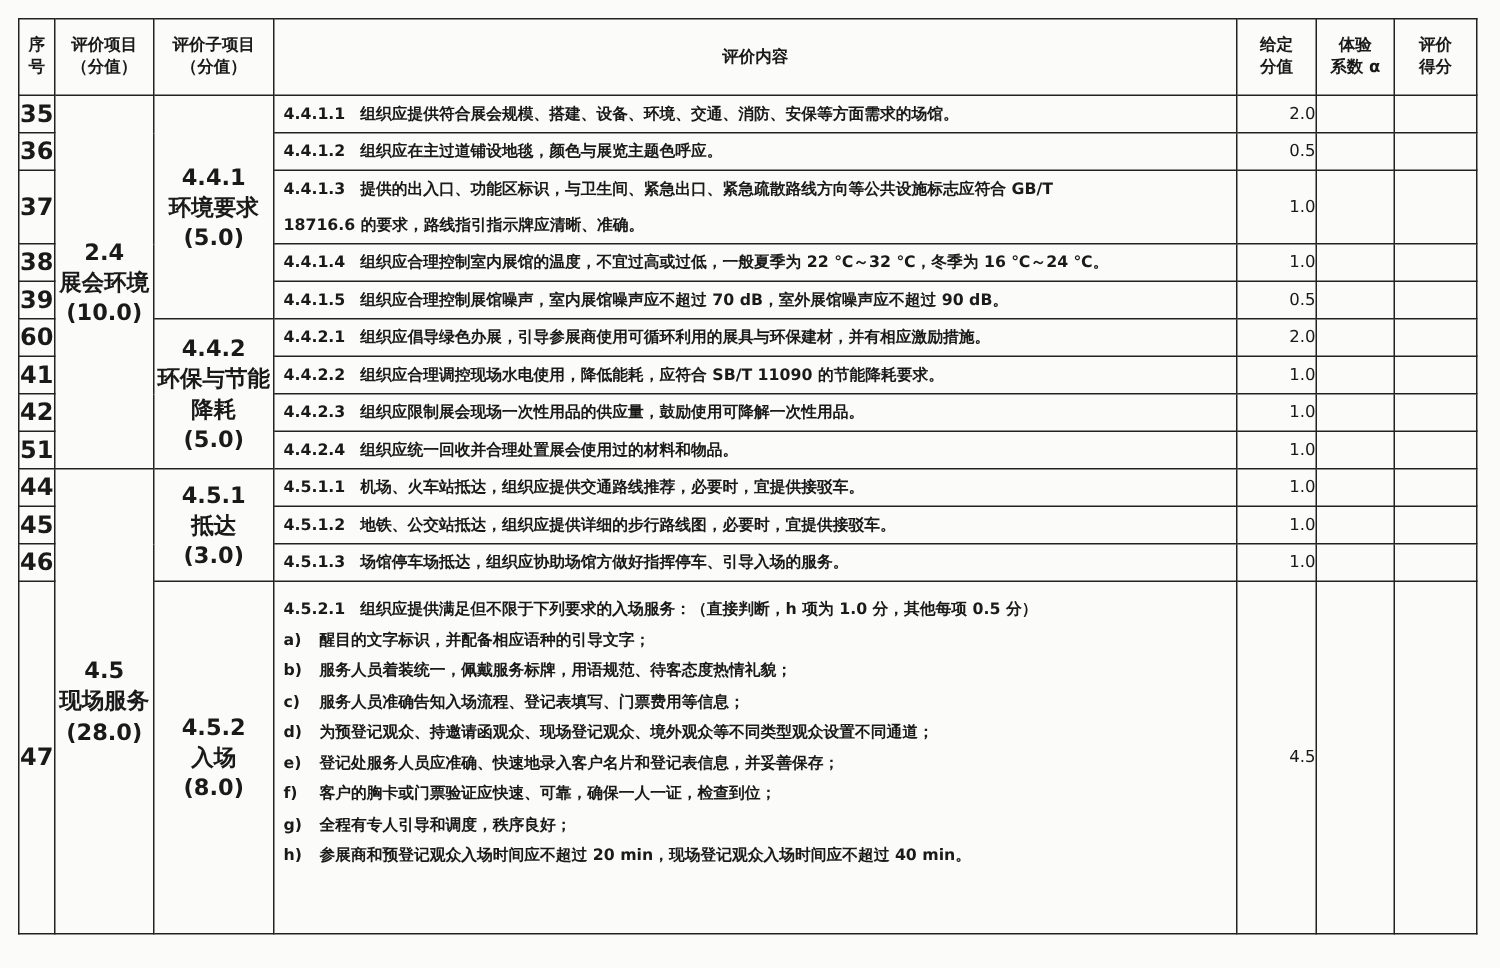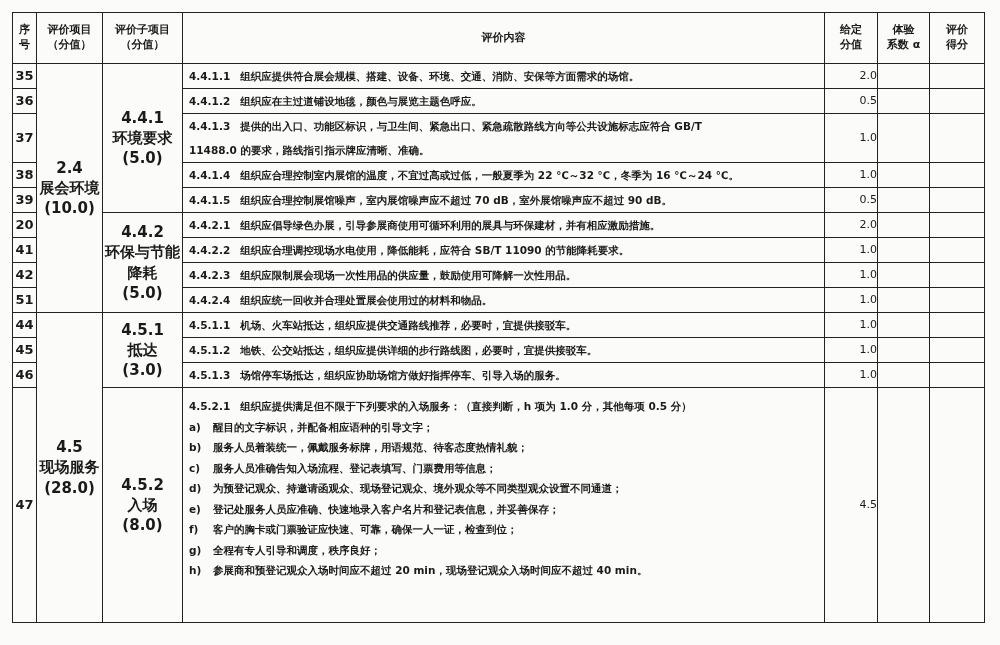--- a/index.html
+++ b/index.html
@@ -2,21 +2,21 @@
 <html><head>
 <meta charset="utf-8">
 <style>
   html, body { margin:0; padding:0; background:#fbfbfa; }
   body { width:1000px; height:645px; position:relative; overflow:hidden;
          font-family:"DejaVu Sans","Liberation Sans",sans-serif; color:#1a1a1a; }
   table.eval { position:absolute; left:12px; top:12px; width:972px;
                border-collapse:collapse; table-layout:fixed; font-size:11px; }
   table.eval td, table.eval th { border:1px solid #222; padding:0; line-height:1.35; }
   table.eval th { font-weight:bold; text-align:center; font-size:11px; height:50px; }
-  .num { text-align:center; font-weight:bold; font-size:13px; }
+  .num { text-align:center; font-weight:bold; font-size:16px; }
   .content { padding-left:6px !important; font-weight:bold; font-size:10.5px; text-align:left;margin-top:12px; }
   .content .code { display:inline-block; margin-right:10px; }
   .sub { text-align:center; font-weight:bold; font-size:15px; line-height:1.6; }
   .score { text-align:right; font-size:11px; }
   .r24 td { height:24px; }
   .item-line { display:block; line-height:20.5px; }
   .item-line .lbl { display:inline-block; width:24px; }
   .big { vertical-align:top !important; padding-top:8px !important; }
   .th-line { display:block; }
 </style>
@@ -85,21 +85,21 @@
     <tr class="r24">
       <td class="num">36</td>
       <td class="content"><span class="code">4.4.1.2</span><span>组织应在主过道铺设地毯，颜色与展览主题色呼应。</span></td>
       <td class="score">0.5</td>
       <td></td>
       <td></td>
     </tr>
 
     <tr>
       <td class="num" style="height:48px">37</td>
-      <td class="content" style="line-height:24px"><span class="code">4.4.1.3</span><span>提供的出入口、功能区标识，与卫生间、紧急出口、紧急疏散路线方向等公共设施标志应符合 GB/T</span><br><span>11488.0 的要求，路线指引指示牌应清晰、准确。</span></td>
+      <td class="content" style="line-height:24px"><span class="code">4.4.1.3</span><span>提供的出入口、功能区标识，与卫生间、紧急出口、紧急疏散路线方向等公共设施标志应符合 GB/T</span><br><span>18716.6 的要求，路线指引指示牌应清晰、准确。</span></td>
       <td class="score">1.0</td>
       <td></td>
       <td></td>
     </tr>
 
     <tr class="r24">
       <td class="num">38</td>
       <td class="content"><span class="code">4.4.1.4</span><span>组织应合理控制室内展馆的温度，不宜过高或过低，一般夏季为 22 ℃～32 ℃，冬季为 16 ℃～24 ℃。</span></td>
       <td class="score">1.0</td>
       <td></td>
@@ -108,21 +108,21 @@
 
     <tr class="r24">
       <td class="num">39</td>
       <td class="content"><span class="code">4.4.1.5</span><span>组织应合理控制展馆噪声，室内展馆噪声应不超过 70 dB，室外展馆噪声应不超过 90 dB。</span></td>
       <td class="score">0.5</td>
       <td></td>
       <td></td>
     </tr>
 
     <tr class="r24">
-      <td class="num">20</td>
+      <td class="num">60</td>
       <td class="sub" rowspan="4">
         <span class="th-line">4.4.2</span>
         <span class="th-line">环保与节能</span>
         <span class="th-line">降耗</span>
         <span class="th-line">(5.0)</span>
       </td>
       <td class="content"><span class="code">4.4.2.1</span><span>组织应倡导绿色办展，引导参展商使用可循环利用的展具与环保建材，并有相应激励措施。</span></td>
       <td class="score">2.0</td>
       <td></td>
       <td></td>

